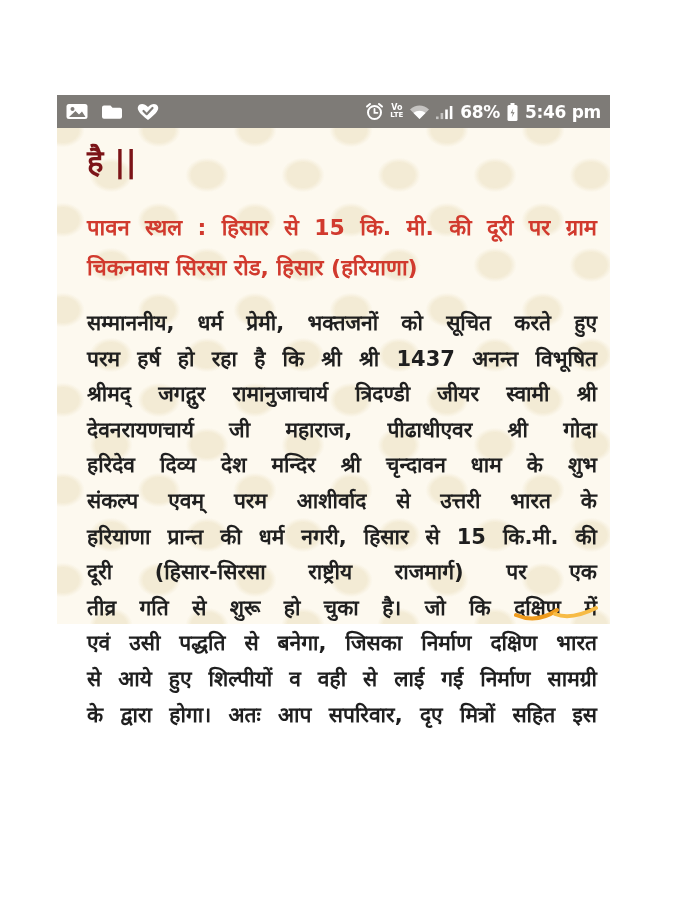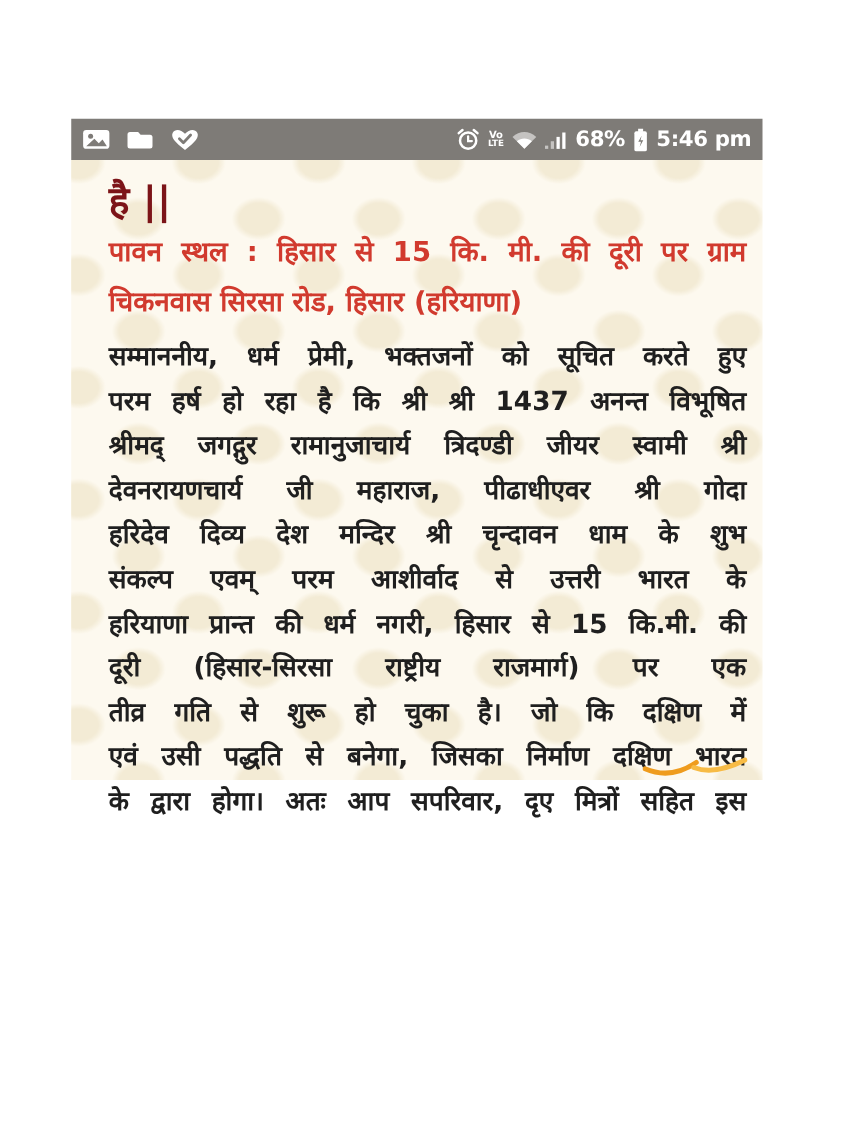--- a/index.html
+++ b/index.html
@@ -33,24 +33,24 @@
     background-image:
       radial-gradient(ellipse 30px 24px at 50% 50%, #f3ebd5 0%, #f3ebd5 52%, rgba(243,235,213,0) 72%),
       radial-gradient(ellipse 30px 24px at 50% 50%, #f3ebd5 0%, #f3ebd5 52%, rgba(243,235,213,0) 72%);
     background-size:96px 90px,96px 90px;
     background-position:6px 2px,54px 47px;
   }
   .title{
     margin:0;color:#7c1418;font-size:31px;line-height:42px;font-weight:bold;
   }
   .loc{
-    margin-top:1px;color:#d13a2e;font-size:22px;line-height:40px;font-weight:bold;
+    margin-top:26px;color:#d13a2e;font-size:22px;line-height:40px;font-weight:bold;
   }
   .bodytext{
-    margin-top:5px;color:#1f1f1f;font-size:21px;line-height:35.6px;font-weight:bold;
+    margin-top:18px;color:#1f1f1f;font-size:21px;line-height:35.6px;font-weight:bold;
   }
   .jline{text-align:justify;text-align-last:justify;}
   .swoosh{position:absolute;right:12px;bottom:3px;}
 </style>
 </head>
 <body>
 
 <div class="shot">
 
   <div class="statusbar">
@@ -110,20 +110,21 @@
       <div class="jline">सम्माननीय, धर्म प्रेमी, भक्तजनों को सूचित करते हुए</div>
       <div class="jline">परम हर्ष हो रहा है कि श्री श्री 1437 अनन्त विभूषित</div>
       <div class="jline">श्रीमद् जगद्गुर रामानुजाचार्य त्रिदण्डी जीयर स्वामी श्री</div>
       <div class="jline">देवनरायणचार्य जी महाराज, पीढाधीएवर श्री गोदा</div>
       <div class="jline">हरिदेव दिव्य देश मन्दिर श्री चृन्दावन धाम के शुभ</div>
       <div class="jline">संकल्प एवम् परम आशीर्वाद से उत्तरी भारत के</div>
       <div class="jline">हरियाणा प्रान्त की धर्म नगरी, हिसार से 15 कि.मी. की</div>
       <div class="jline">दूरी (हिसार-सिरसा राष्ट्रीय राजमार्ग) पर एक</div>
       <div class="jline">तीव्र गति से शुरू हो चुका है। जो कि दक्षिण में</div>
       <div class="jline">एवं उसी पद्धति से बनेगा, जिसका निर्माण दक्षिण भारत</div>
+      <div class="jline">से आये हुए शिल्पीयों व वही से लाई गई निर्माण सामग्री</div>
       <div class="jline">के द्वारा होगा। अतः आप सपरिवार, दृए मित्रों सहित इस</div>
     </div>
     <svg class="swoosh" width="84" height="16" viewBox="0 0 84 16">
       <path d="M2 10 C 16 16, 30 14, 43 5" fill="none" stroke-width="4" stroke-linecap="round" stroke="#ef9c1e"></path>
       <path d="M41 9 C 54 14, 68 10, 82 3" fill="none" stroke-width="4" stroke-linecap="round" stroke="#f7bb45"></path>
     </svg>
   </div>
 </div>
 
 </body></html>

